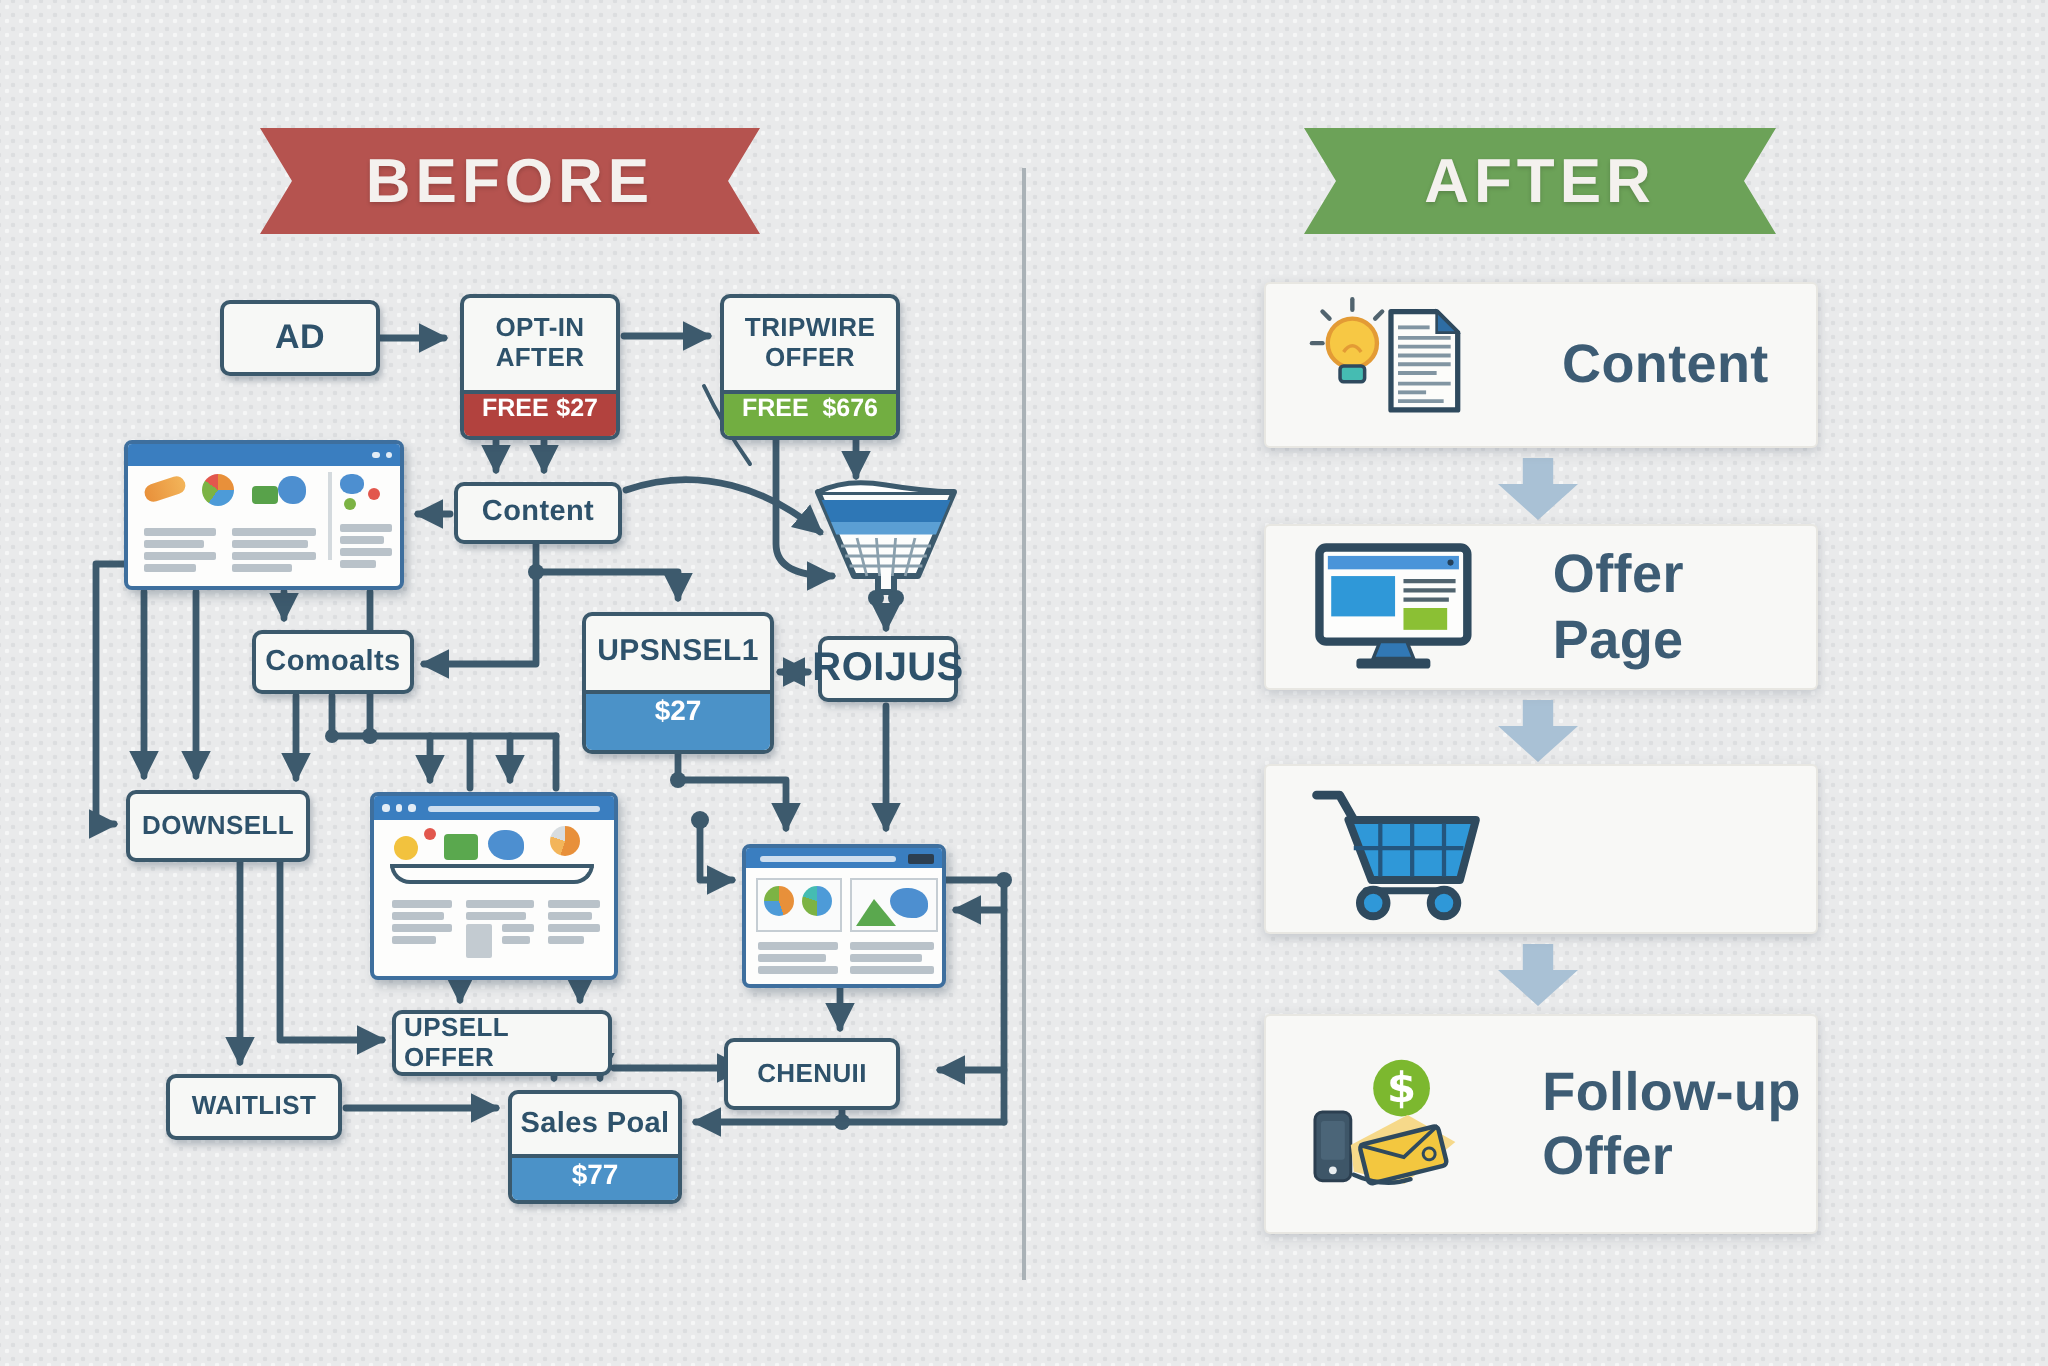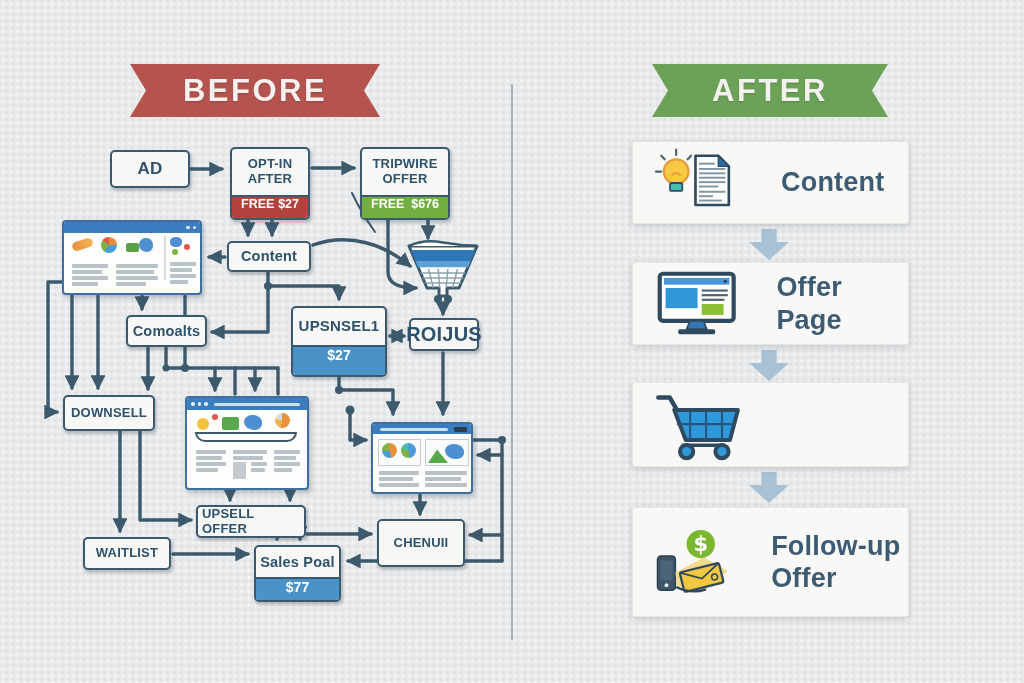--- a/index.html
+++ b/index.html
@@ -158,21 +158,21 @@
       <span>$27</span>
     </div>
   </div>
 
   <div class="node" style="left:409px;top:318px;width:70px;height:33px;font-size:20px">ROIJUS</div>
 
   <div class="node" style="left:63px;top:395px;width:92px;height:36px">DOWNSELL</div>
 
   <div class="node" style="left:196px;top:505px;width:110px;height:33px">UPSELL OFFER</div>
 
-  <div class="node" style="left:377px;top:519px;width:88px;height:48px">CHENUII</div>
+  <div class="node" style="left:362px;top:519px;width:88px;height:36px">CHENUII</div>
 
   <div class="node" style="left:83px;top:537px;width:88px;height:33px">WAITLIST</div>
 
   <div class="stack" style="left:254px;top:545px;width:87px;height:57px">
     <div class="lbl" style="font-size:14.5px">Sales Poal</div>
     <div class="prc blue center" style="height:23px">
       <span>$77</span>
     </div>
   </div>
 

